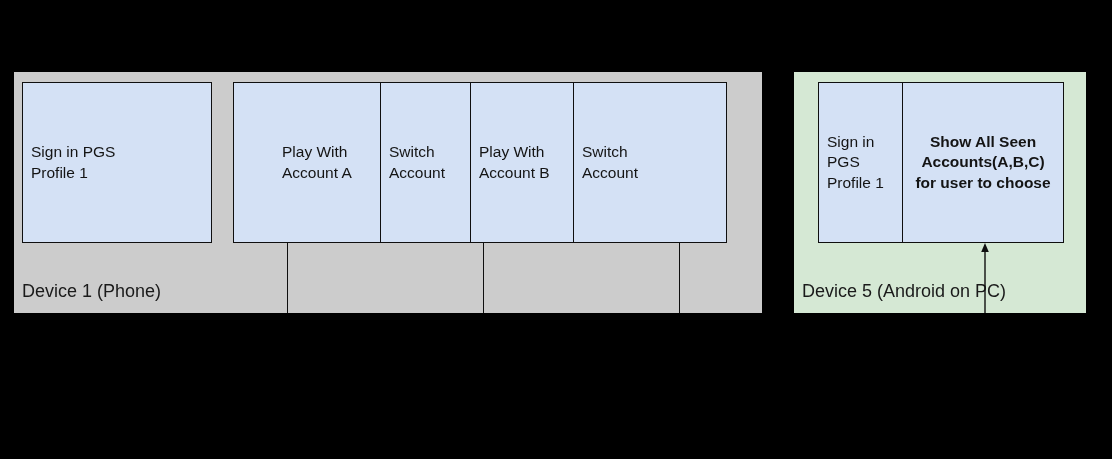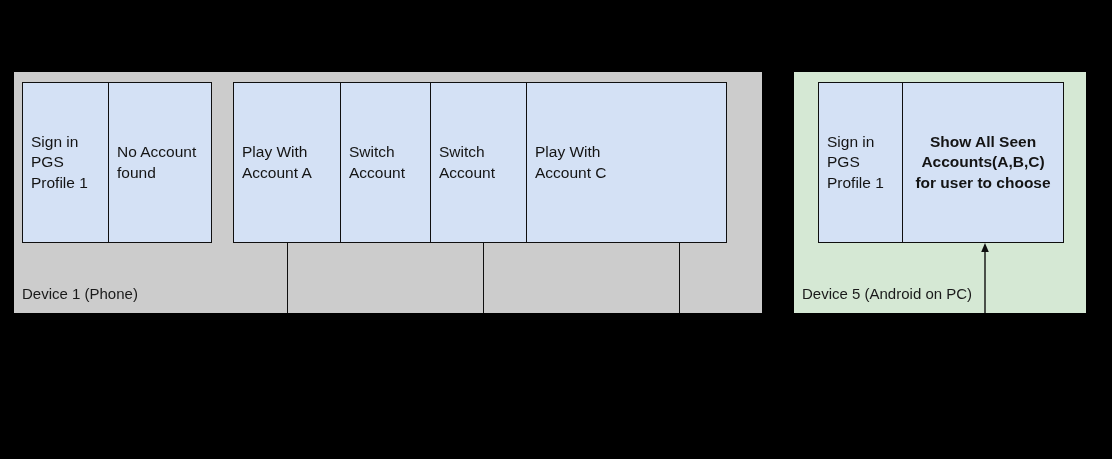--- a/index.html
+++ b/index.html
@@ -37,21 +37,21 @@
     left: 794px;
     top: 72px;
     width: 292px;
     height: 241px;
     background: #d5e8d4;
   }
   .panel-label {
     position: absolute;
     left: 8px;
     bottom: 10px;
-    font-size: 15px;
+    font-size: 18px;
     color: #1a1a1a;
     line-height: 1.2;
     white-space: nowrap;
   }
   
   .box-row {
     position: absolute;
     display: flex;
     box-sizing: border-box;
     border: 1px solid #0f0f0f;
@@ -84,20 +84,21 @@
     height: 161px;
   }
   #box-row-signin-group .box-cell { width: 86px; }
   #box-row-signin-group .box-cell:last-child { width: 102px; }
   
   #box-row-account-group {
     left: 233px;
     top: 82px;
     width: 494px;
     height: 161px;
+    padding-left: 40px;
   }
   #cell-play-a { width: 107px; }
   #cell-switch-1 { width: 90px; }
   #cell-play-b { width: 103px; }
   #cell-switch-2 { width: 96px; }
   #cell-play-c { width: 96px; }
   
   #box-row-device2-group {
     left: 818px;
     top: 82px;
@@ -130,28 +131,27 @@
 
 <div class="canvas">
 
   <div class="panel" id="panel-device-1">
 
     <div class="panel-label">Device 1 (Phone)</div>
   </div>
 
   <div class="box-row" id="box-row-signin-group">
     <div class="box-cell" id="cell-signin-pgs">Sign in PGS Profile 1</div>
-    <div class="box-cell" id="cell-no-account">No Account found</div>
   </div>
 
   <div class="box-row" id="box-row-account-group">
     <div class="box-cell" id="cell-play-a">Play With Account A</div>
     <div class="box-cell" id="cell-switch-1">Switch Account</div>
+    <div class="box-cell" id="cell-play-b">Play With Account B</div>
     <div class="box-cell" id="cell-switch-2">Switch Account</div>
-    <div class="box-cell" id="cell-play-c">Play With Account C</div>
   </div>
 
   <div class="lifeline" id="lifeline-1"></div>
   <div class="lifeline" id="lifeline-2"></div>
   <div class="lifeline" id="lifeline-3"></div>
 
   <div class="panel" id="panel-device-2">
 
     <div class="panel-label">Device 5 (Android on PC)</div>
   </div>

